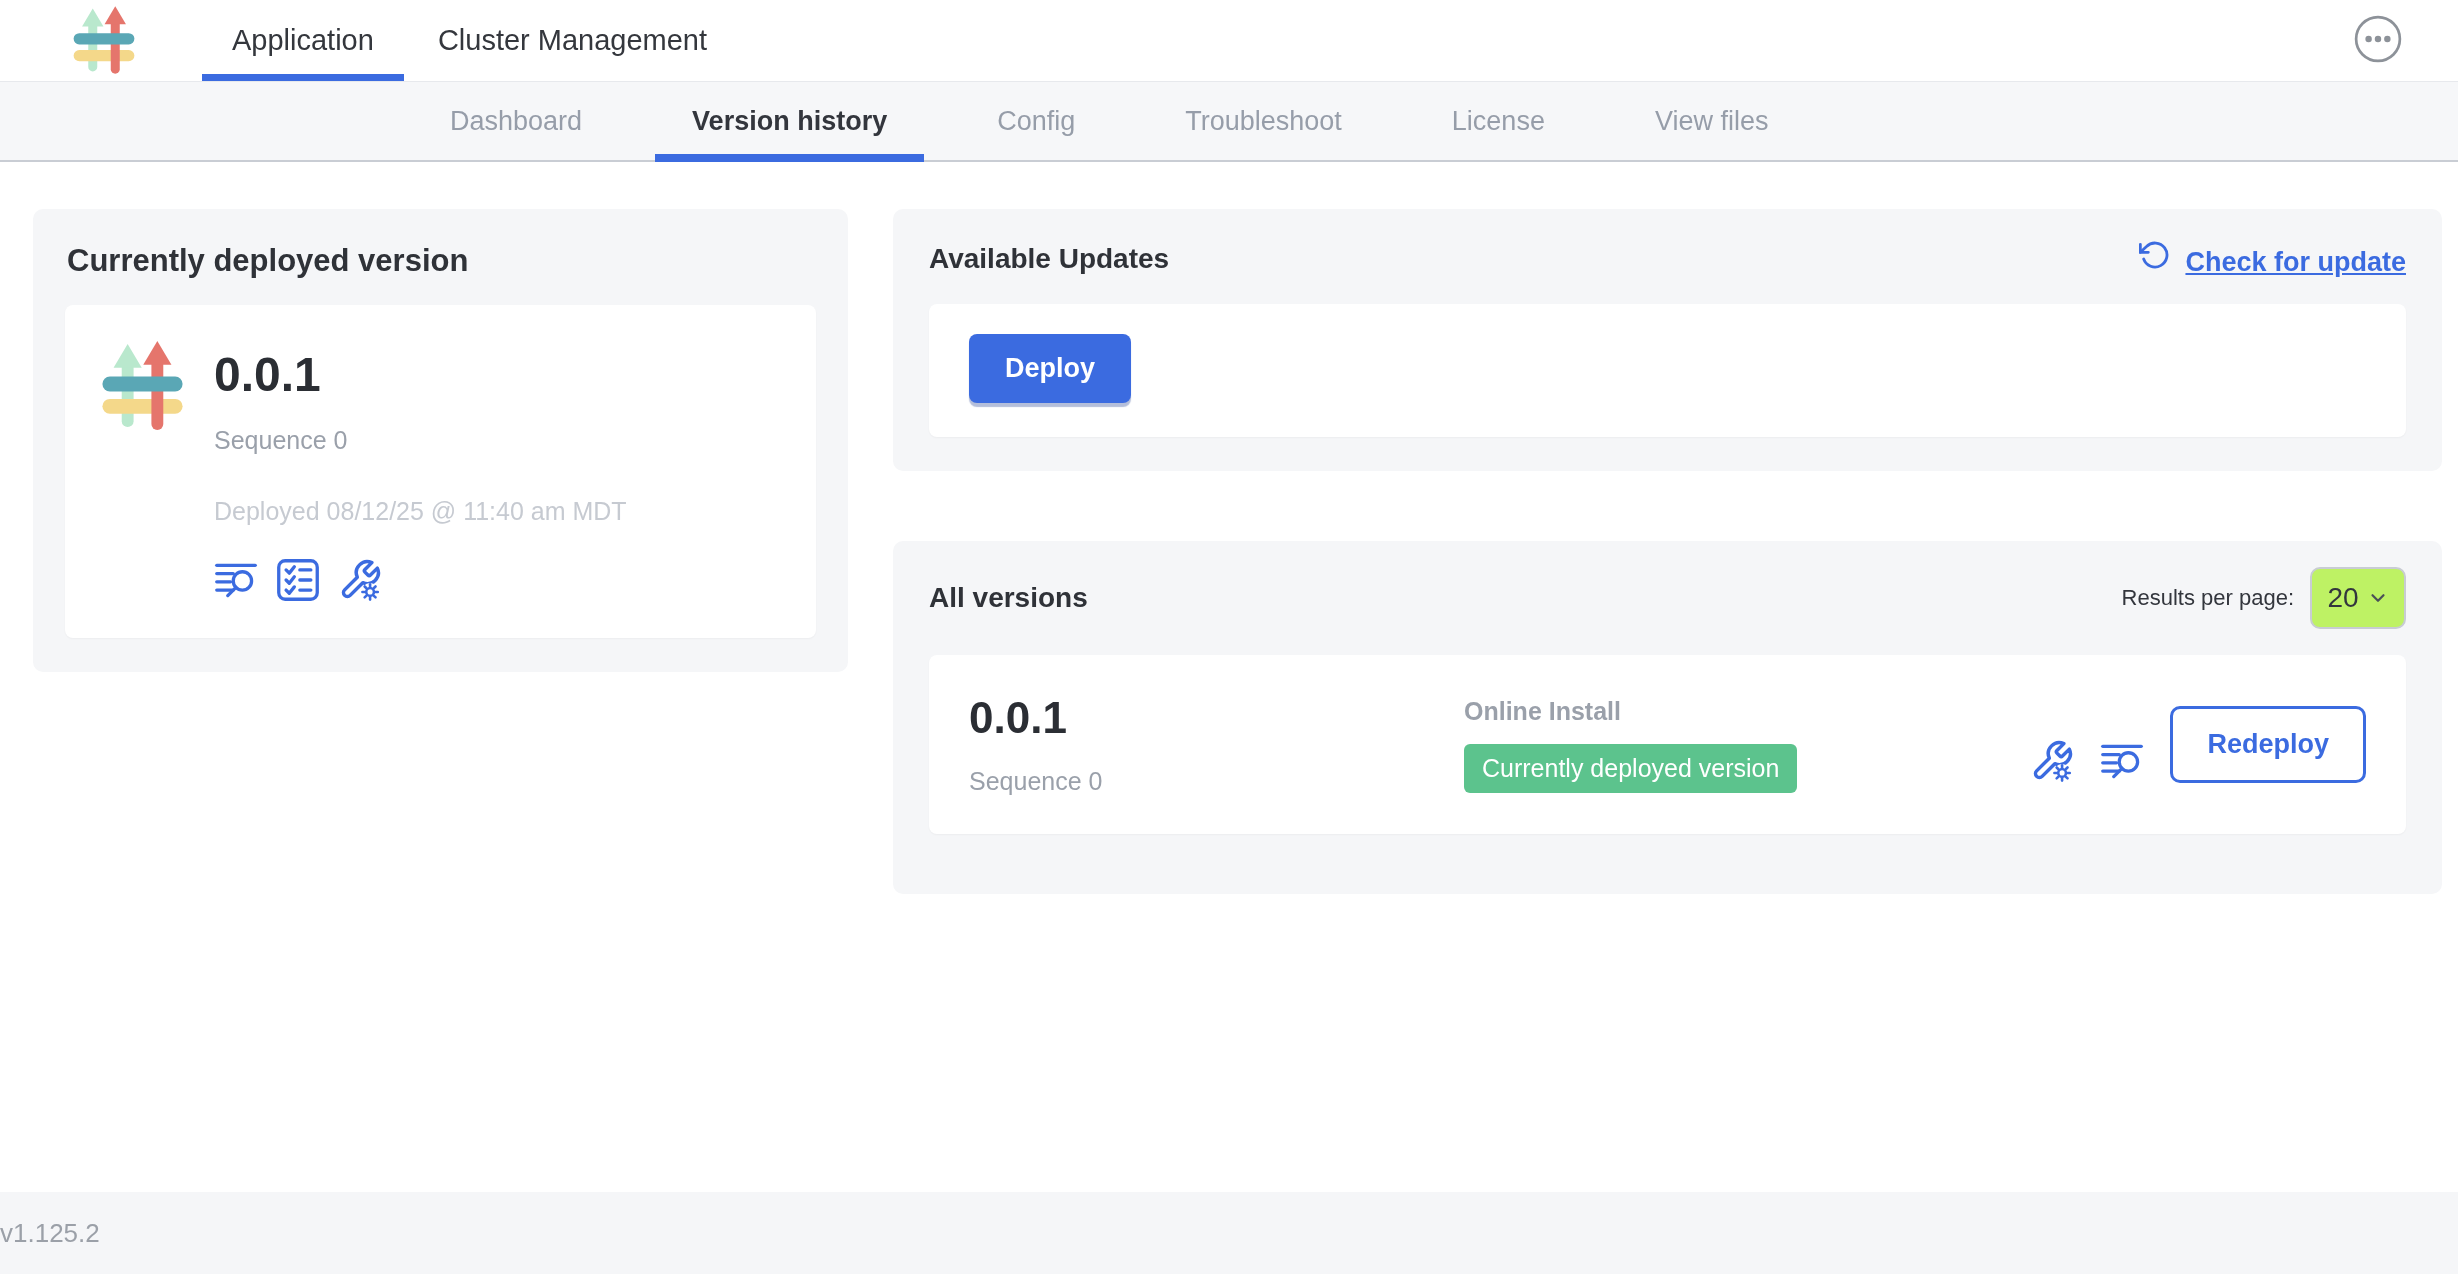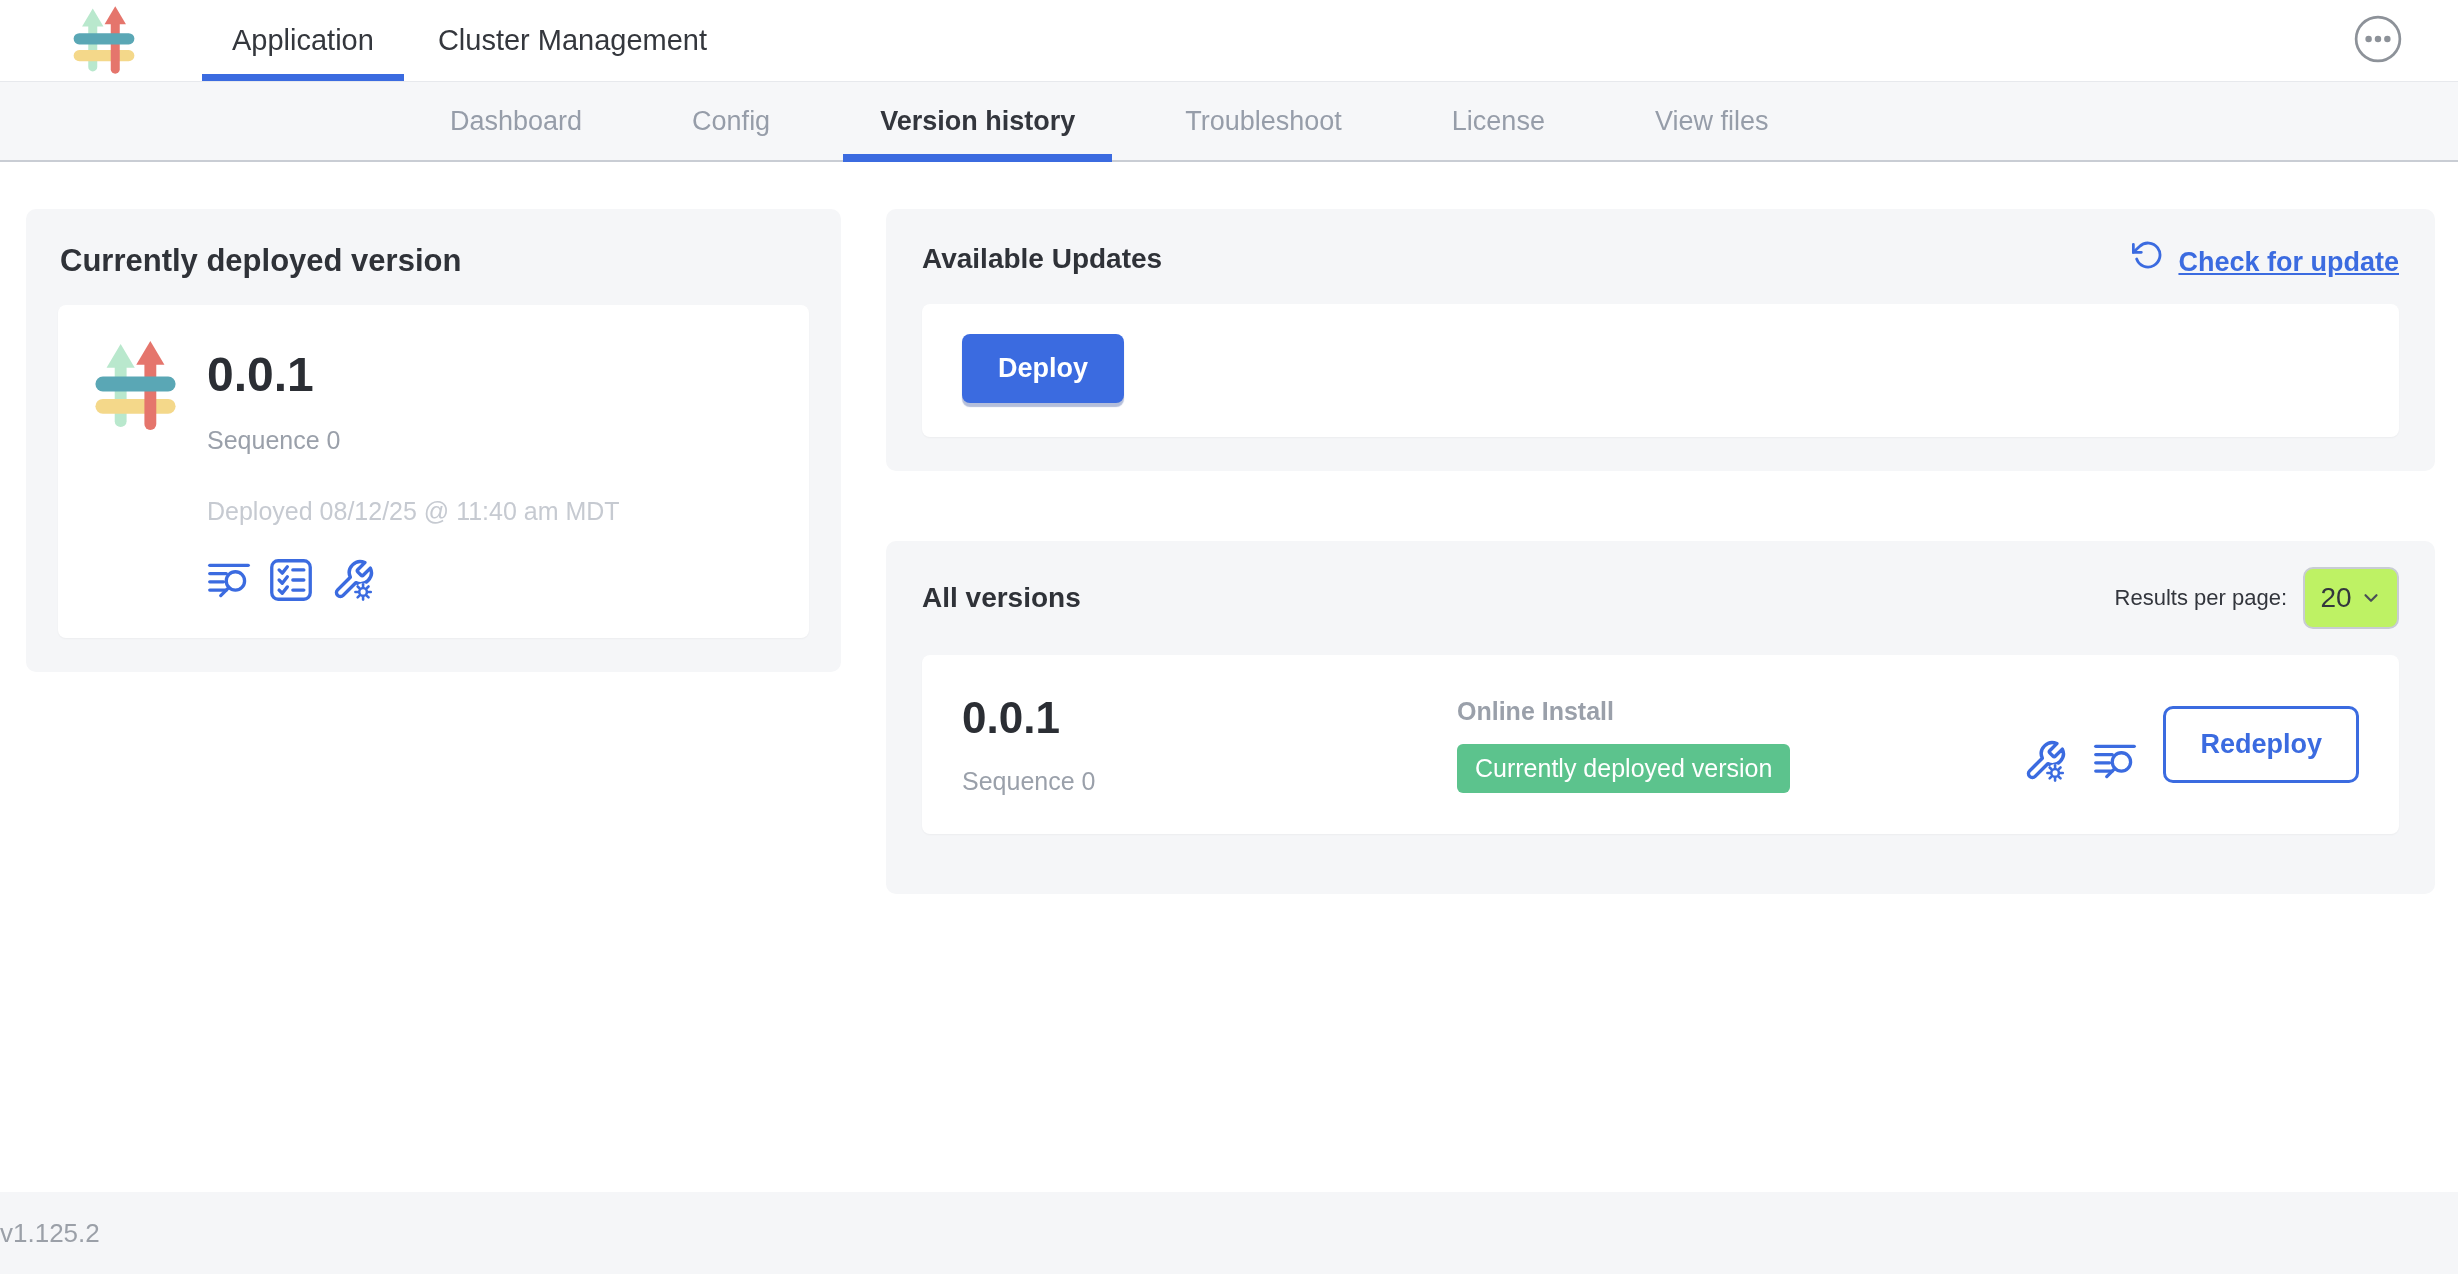--- a/index.html
+++ b/index.html
@@ -40,21 +40,21 @@
   .subnav-tab{
     position:relative;display:flex;align-items:center;padding:0 55px;
     font-size:27px;color:#969da9;cursor:pointer;
   }
   .subnav-tab.active{color:#33363d;font-weight:600;}
   .subnav-tab.active::after{
     content:"";position:absolute;left:18px;right:18px;bottom:-2px;height:8px;
     background:var(--accent_blue,#3b6be0);
   }
   
-  main{flex:1;display:flex;align-items:flex-start;padding:47px 16px 0 26px;gap:45px;background:#fff;}
+  main{flex:1;display:flex;align-items:flex-start;padding:47px 16px 0 33px;gap:45px;background:#fff;}
   .section-card{background:var(--section_bg,#f5f6f8);border-radius:10px;}
   
   .current-card{width:815px;padding:34px 32px;flex:0 0 auto;}
   .current-card h2{margin:0 0 26px 2px;font-size:31px;font-weight:700;color:#2f3238;}
   .current-inner{
     background:#fff;border-radius:8px;box-shadow:0 1px 2px rgba(0,0,0,.04);
     padding:32px 34px 36px 30px;display:flex;gap:24px;
   }
   .current-inner .app-logo svg{width:95px;height:100px;}
   .ver-big{font-size:48px;font-weight:700;color:#2b2e34;line-height:1.15;margin-top:10px;}
@@ -158,25 +158,25 @@
           <circle cx="33" cy="24" r="3.1" fill="#8d9299"></circle>
         </svg>
       </span>
     </button>
   </header>
 
   <nav class="subnav">
     <div class="subnav-tab">
       <span>Dashboard</span>
     </div>
-    <div class="subnav-tab">
-      <span>Config</span>
-    </div>
     <div class="subnav-tab active">
       <span>Version history</span>
+    </div>
+    <div class="subnav-tab">
+      <span>Config</span>
     </div>
     <div class="subnav-tab">
       <span>Troubleshoot</span>
     </div>
     <div class="subnav-tab">
       <span>License</span>
     </div>
     <div class="subnav-tab">
       <span>View files</span>
     </div>

